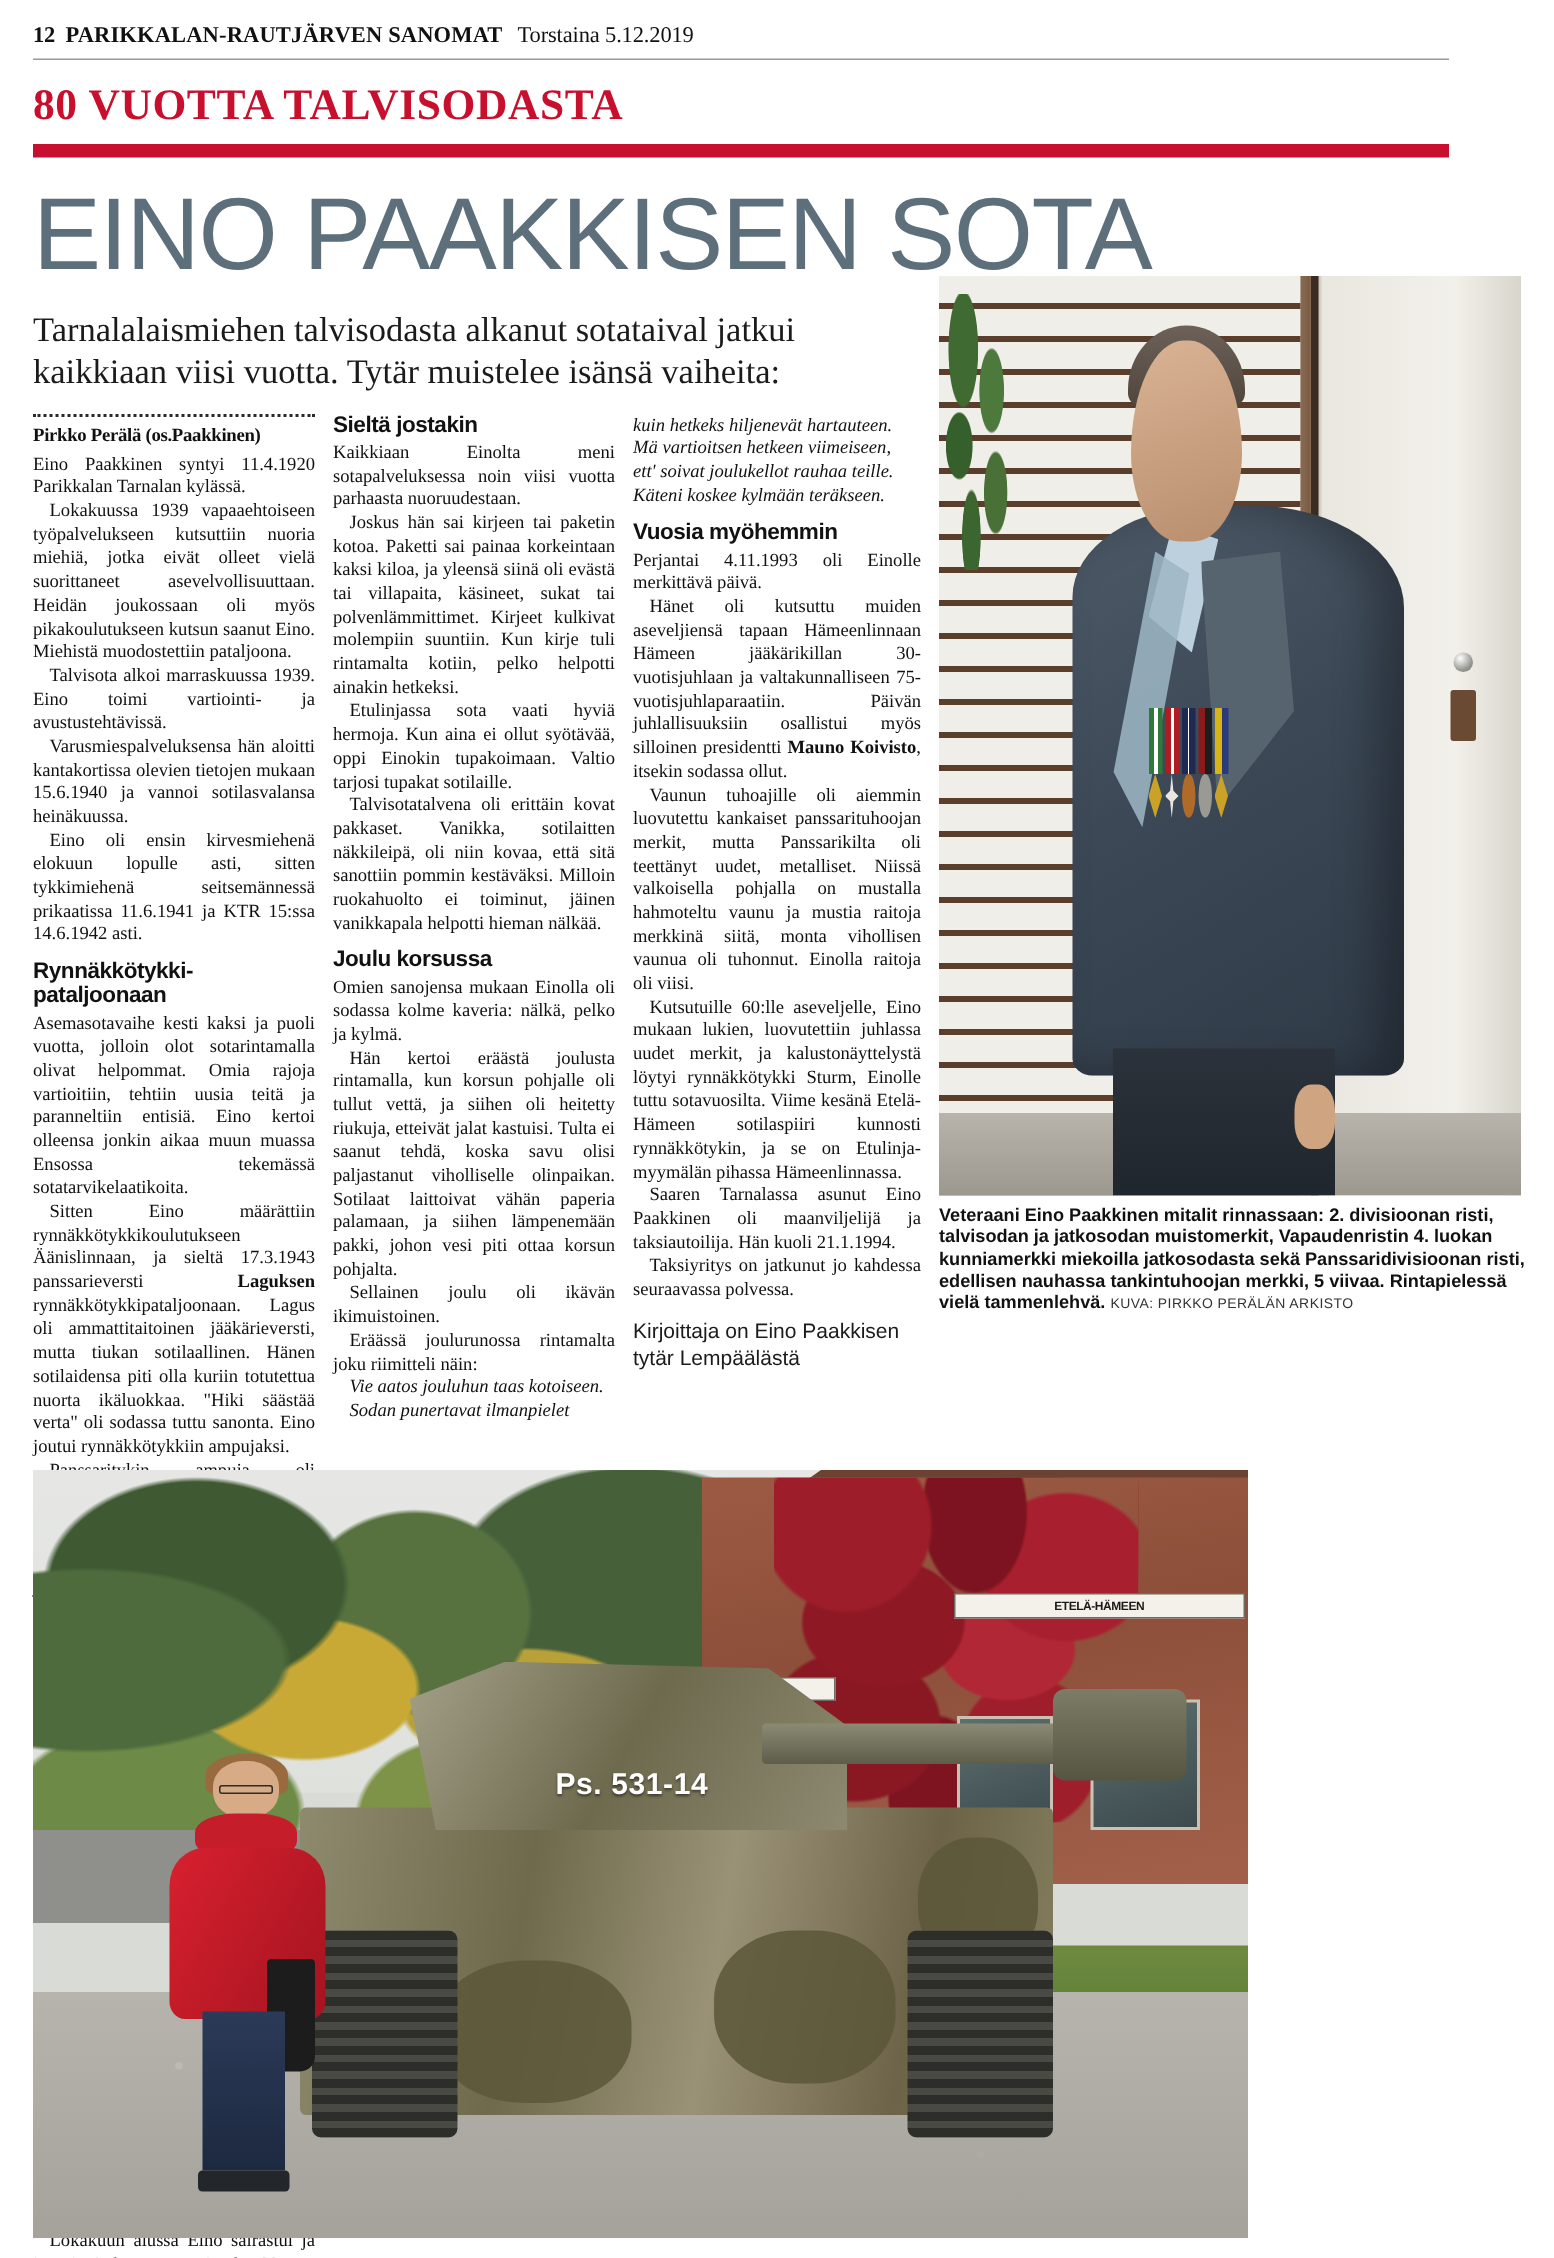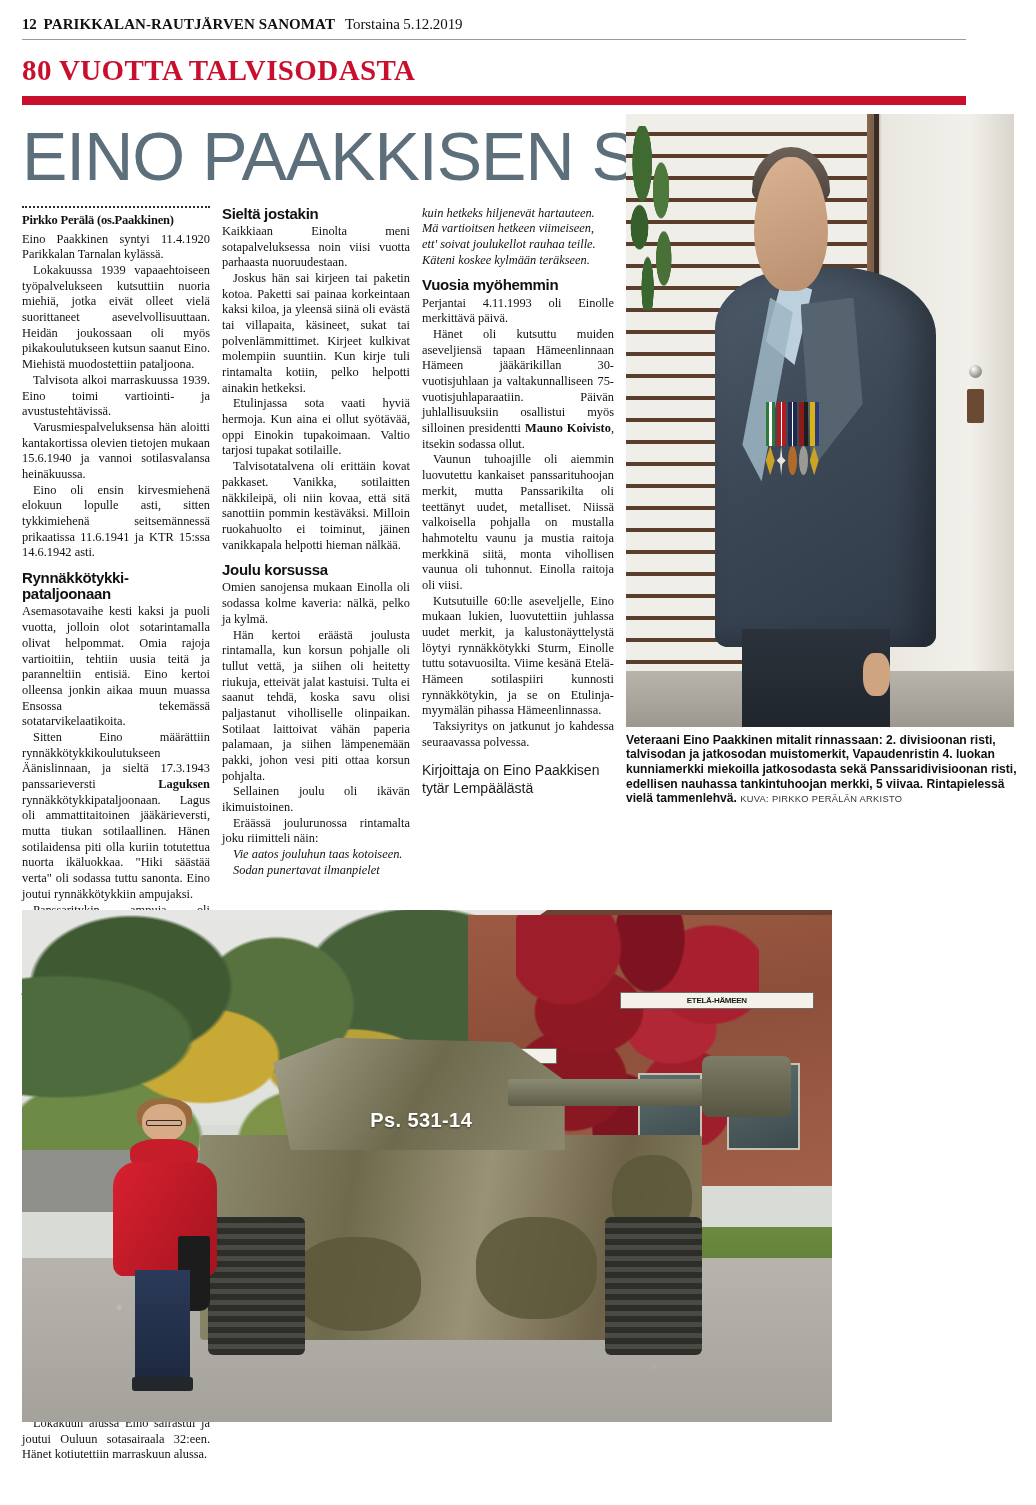--- a/index.html
+++ b/index.html
@@ -323,21 +323,21 @@
   .bldg-window {
     position: absolute; background: linear-gradient(160deg, #5d6f6f, #3c4a4d);
     border: 2px solid #c9c2b4;
   }
   .sign {
     position: absolute; background: #f3f1ea; border: 1px solid #6d6a63;
     font-family: "Liberation Sans", sans-serif; font-weight: bold;
     display: flex; align-items: center; justify-content: center;
     color: #1a1a1a; overflow: hidden; white-space: nowrap;
   }
-  .sign-hame { right: 18px; top: 16%; width: 24%; height: 3.4%; font-size: 8px; letter-spacing: -0.3px; }
+  .sign-hame { right: 2px; top: 16%; width: 24%; height: 3.4%; font-size: 8px; letter-spacing: -0.3px; }
   .sign-shop { right: 34%; top: 27%; width: 16%; height: 3.1%; font-size: 7px; letter-spacing: -0.3px; }
   .gravel {
     position: absolute; left: 0; bottom: 0; width: 100%; height: 32%;
     background:
       radial-gradient(circle at 12% 30%, #bdbab4 0 2px, transparent 3px),
       radial-gradient(circle at 34% 58%, #a9a69f 0 2px, transparent 3px),
       radial-gradient(circle at 58% 22%, #c3c0b9 0 2px, transparent 3px),
       radial-gradient(circle at 78% 66%, #aeaba4 0 2px, transparent 3px),
       linear-gradient(to bottom, #b7b4ad, #a5a29b);
   }
@@ -410,20 +410,21 @@
     <span class="pagenum">12</span>
     <span class="paper">PARIKKALAN-RAUTJÄRVEN SANOMAT</span>
     <span class="date">Torstaina 5.12.2019</span>
   </div>
   <div class="rule-thin"></div>
 
   <div class="kicker">80 VUOTTA TALVISODASTA</div>
   <div class="kicker-bar"></div>
 
   <h1 class="headline">EINO PAAKKISEN SOTA</h1>
+  <div class="deck">Tarnalalaismiehen talvisodasta alkanut sotataival jatkui kaikkiaan viisi vuotta. Tytär muistelee isänsä vaiheita:</div>
 
   <div class="body-area">
 
     <div class="cols">
 
       <div class="col c1">
         <div class="dotrule"></div>
         <div class="byline-name">Pirkko Perälä (os.Paakkinen)</div>
 
         <p class="bt noind">Eino Paakkinen syntyi 11.4.1920 Parikkalan Tarnalan kylässä.</p>
@@ -466,20 +467,21 @@
         <p class="verse noind">kuin hetkeks hiljenevät hartauteen.</p>
         <p class="verse noind">Mä vartioitsen hetkeen viimeiseen,</p>
         <p class="verse noind">ett' soivat joulukellot rauhaa teille.</p>
         <p class="verse noind">Käteni koskee kylmään teräkseen.</p>
 
         <div class="subhead">Vuosia myöhemmin</div>
         <p class="bt noind">Perjantai 4.11.1993 oli Einolle merkittävä päivä.</p>
         <p class="bt"><span>Hänet oli kutsuttu muiden aseveljiensä tapaan Hämeenlinnaan Hämeen jääkärikillan 30-vuotisjuhlaan ja valtakunnalliseen 75-vuotisjuhlaparaatiin. Päivän juhlallisuuksiin osallistui myös silloinen presidentti </span><b>Mauno Koivisto</b><span>, itsekin sodassa ollut.</span></p>
         <p class="bt">Vaunun tuhoajille oli aiemmin luovutettu kankaiset panssarituhoojan merkit, mutta Panssarikilta oli teettänyt uudet, metalliset. Niissä valkoisella pohjalla on mustalla hahmoteltu vaunu ja mustia raitoja merkkinä siitä, monta vihollisen vaunua oli tuhonnut. Einolla raitoja oli viisi.</p>
         <p class="bt">Kutsutuille 60:lle aseveljelle, Eino mukaan lukien, luovutettiin juhlassa uudet merkit, ja kalustonäyttelystä löytyi rynnäkkötykki Sturm, Einolle tuttu sotavuosilta. Viime kesänä Etelä-Hämeen sotilaspiiri kunnosti rynnäkkötykin, ja se on Etulinja-myymälän pihassa Hämeenlinnassa.</p>
+        <p class="bt">Saaren Tarnalassa asunut Eino Paakkinen oli maanviljelijä ja taksiautoilija. Hän kuoli 21.1.1994.</p>
         <p class="bt">Taksiyritys on jatkunut jo kahdessa seuraavassa polvessa.</p>
 
         <div class="writer-note">Kirjoittaja on Eino Paakkisen tytär Lempäälästä</div>
       </div>
 
     </div>
 
     <div class="photo-top">
       <div class="vet-scene">
         <div class="vet-wall"></div>

